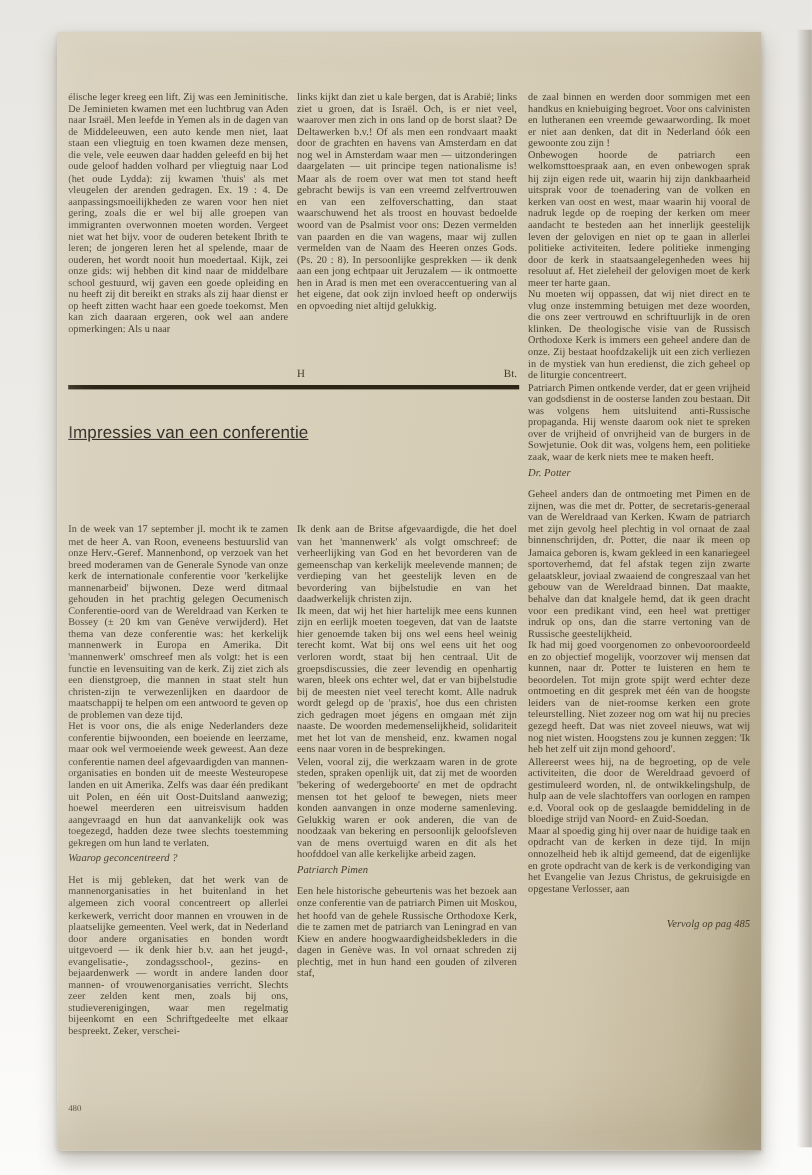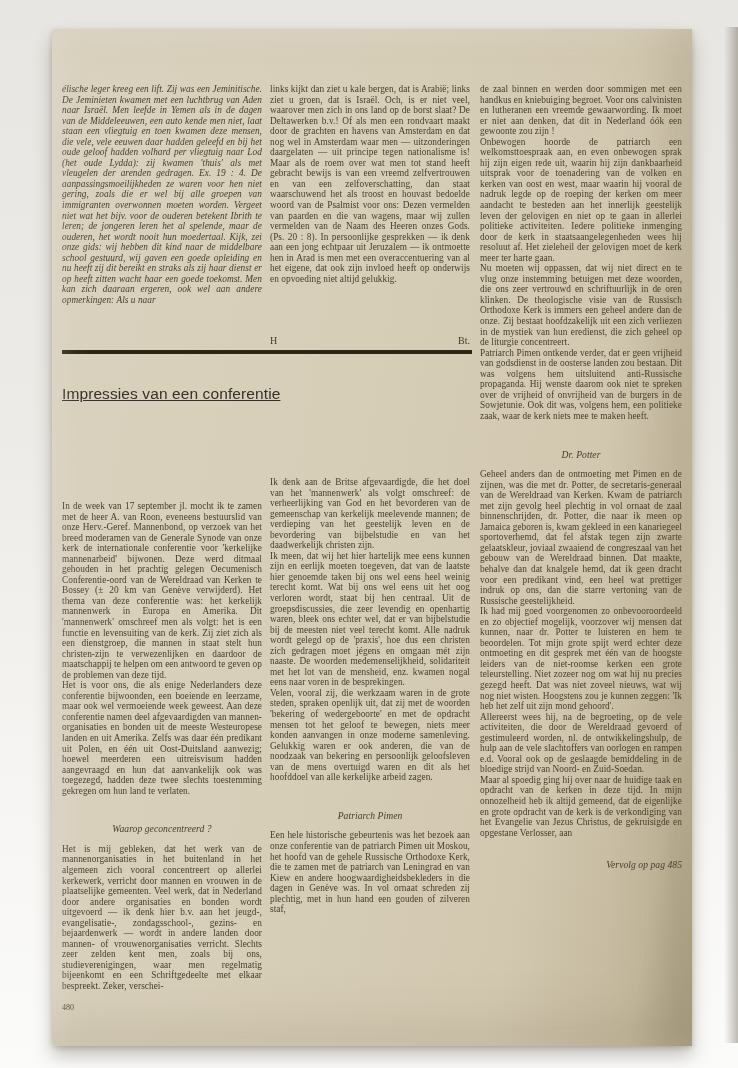--- a/index.html
+++ b/index.html
@@ -30,21 +30,21 @@
   
   .body-text, .sig-row, .page-num, .cont-note, .rp-body, .rp-sub, .rp-subhead {
     color:#453c2b;
   }
   .body-text {
     font-size:9.3px; line-height:10.55px; text-align:justify;
     letter-spacing:.05px;
   }
   .body-text p { margin:0; }
   .subhead {
-    font-style:italic; font-size:9.6px; margin:28px 0 9px 0; text-align:center;
+    font-style:italic; font-size:9.6px; margin:4px 0 9px 0; text-align:left;
   }
   .abs { position:absolute; }
   .sig-row { display:flex; justify-content:space-between; font-size:10px; }
   .end-rule { background:#2d2617; height:3.5px; }
   .kicker {
     font-family:"Liberation Sans","DejaVu Sans",sans-serif;
     font-size:15.5px; color:#36302a; letter-spacing:.1px;text-decoration:underline;
   }
   .headline {
     font-family:"Liberation Sans","DejaVu Sans",sans-serif;
@@ -53,38 +53,38 @@
   .cont-note { font-style:italic; font-size:9.6px; text-align:right; margin-top:22px; }
   .page-num { font-size:8px; font-weight:normal; color:#514836;text-align:right; }
 </style>
 </head>
 <body>
 
 <div class="scene">
 
   <div class="page-left">
 
-    <div class="abs body-text" style="left:10px; top:55px; width:200px;font-style:italic;">
+    <div class="abs body-text" style="left:10px; top:55px; width:200px;">
       <p>élische leger kreeg een lift. Zij was een Jeminitische. De Jeminieten kwamen met een luchtbrug van Aden naar Israël. Men leefde in Yemen als in de dagen van de Middeleeuwen, een auto kende men niet, laat staan een vliegtuig en toen kwamen deze mensen, die vele, vele eeuwen daar hadden geleefd en bij het oude geloof hadden volhard per vliegtuig naar Lod (het oude Lydda): zij kwamen 'thuis' als met vleugelen der arenden gedragen. Ex. 19 : 4. De aanpassingsmoeilijkheden ze waren voor hen niet gering, zoals die er wel bij alle groepen van immigranten overwonnen moeten worden. Vergeet niet wat het bijv. voor de ouderen betekent Ibrith te leren; de jongeren leren het al spelende, maar de ouderen, het wordt nooit hun moedertaal. Kijk, zei onze gids: wij hebben dit kind naar de middelbare school gestuurd, wij gaven een goede opleiding en nu heeft zij dit bereikt en straks als zij haar dienst er op heeft zitten wacht haar een goede toekomst. Men kan zich daaraan ergeren, ook wel aan andere opmerkingen: Als u naar</p>
     </div>
 
     <div class="abs body-text" style="left:218px; top:55px; width:200px;">
       <p>links kijkt dan ziet u kale bergen, dat is Arabië; links ziet u groen, dat is Israël. Och, is er niet veel, waarover men zich in ons land op de borst slaat? De Deltawerken b.v.! Of als men een rondvaart maakt door de grachten en havens van Amsterdam en dat nog wel in Amsterdam waar men — uitzonderingen daargelaten — uit principe tegen nationalisme is! Maar als de roem over wat men tot stand heeft gebracht bewijs is van een vreemd zelfvertrouwen en van een zelfoverschatting, dan staat waarschuwend het als troost en houvast bedoelde woord van de Psalmist voor ons: Dezen vermelden van paarden en die van wagens, maar wij zullen vermelden van de Naam des Heeren onzes Gods. (Ps. 20 : 8). In persoonlijke gesprekken — ik denk aan een jong echtpaar uit Jeruzalem — ik ontmoette hen in Arad is men met een overaccentuering van al het eigene, dat ook zijn invloed heeft op onderwijs en opvoeding niet altijd gelukkig.</p>
     </div>
 
     <div class="abs sig-row" style="left:218px; top:306px; width:200px;">
       <span>H</span>
       <span>Bt.</span>
     </div>
 
     <div class="abs end-rule" style="left:10px; top:321px; width:410px;"></div>
 
     <div class="abs kicker" style="left:10px; top:356px; width:410px;">Impressies van een conferentie</div>
 
-    <div class="abs body-text" style="left:10px; top:472px; width:200px;">
+    <div class="abs body-text" style="left:10px; top:448px; width:200px;">
       <p>In de week van 17 september jl. mocht ik te zamen met de heer A. van Roon, eveneens bestuurslid van onze Herv.-Geref. Mannenbond, op verzoek van het breed moderamen van de Generale Synode van onze kerk de internationale conferentie voor 'kerkelijke mannenarbeid' bijwonen. Deze werd ditmaal gehouden in het prachtig gelegen Oecumenisch Conferentie-oord van de Wereldraad van Kerken te Bossey (± 20 km van Genève verwijderd). Het thema van deze conferentie was: het kerkelijk mannenwerk in Europa en Amerika. Dit 'mannenwerk' omschreef men als volgt: het is een functie en levensuiting van de kerk. Zij ziet zich als een dienstgroep, die mannen in staat stelt hun christen-zijn te verwezenlijken en daardoor de maatschappij te helpen om een antwoord te geven op de problemen van deze tijd.</p>
       <p>Het is voor ons, die als enige Nederlanders deze conferentie bijwoonden, een boeiende en leerzame, maar ook wel vermoeiende week geweest. Aan deze conferentie namen deel afgevaardigden van mannen-organisaties en bonden uit de meeste Westeuropese landen en uit Amerika. Zelfs was daar één predikant uit Polen, en één uit Oost-Duitsland aanwezig; hoewel meerderen een uitreisvisum hadden aangevraagd en hun dat aanvankelijk ook was toegezegd, hadden deze twee slechts toestemming gekregen om hun land te verlaten.</p>
       <div class="subhead">Waarop geconcentreerd ?</div>
       <p>Het is mij gebleken, dat het werk van de mannenorganisaties in het buitenland in het algemeen zich vooral concentreert op allerlei kerkewerk, verricht door mannen en vrouwen in de plaatselijke gemeenten. Veel werk, dat in Nederland door andere organisaties en bonden wordt uitgevoerd — ik denk hier b.v. aan het jeugd-, evangelisatie-, zondagsschool-, gezins- en bejaardenwerk — wordt in andere landen door mannen- of vrouwenorganisaties verricht. Slechts zeer zelden kent men, zoals bij ons, studieverenigingen, waar men regelmatig bijeenkomt en een Schriftgedeelte met elkaar bespreekt. Zeker, verschei-</p>
     </div>
 
     <div class="abs body-text" style="left:218px; top:448px; width:200px;">
       <p>Ik denk aan de Britse afgevaardigde, die het doel van het 'mannenwerk' als volgt omschreef: de verheerlijking van God en het bevorderen van de gemeenschap van kerkelijk meelevende mannen; de verdieping van het geestelijk leven en de bevordering van bijbelstudie en van het daadwerkelijk christen zijn.</p>
       <p>Ik meen, dat wij het hier hartelijk mee eens kunnen zijn en eerlijk moeten toegeven, dat van de laatste hier genoemde taken bij ons wel eens heel weinig terecht komt. Wat bij ons wel eens uit het oog verloren wordt, staat bij hen centraal. Uit de groepsdiscussies, die zeer levendig en openhartig waren, bleek ons echter wel, dat er van bijbelstudie bij de meesten niet veel terecht komt. Alle nadruk wordt gelegd op de 'praxis', hoe dus een christen zich gedragen moet jégens en omgaan mét zijn naaste. De woorden medemenselijkheid, solidariteit met het lot van de mensheid, enz. kwamen nogal eens naar voren in de besprekingen.</p>
       <p>Velen, vooral zij, die werkzaam waren in de grote steden, spraken openlijk uit, dat zij met de woorden 'bekering of wedergeboorte' en met de opdracht mensen tot het geloof te bewegen, niets meer konden aanvangen in onze moderne samenleving. Gelukkig waren er ook anderen, die van de noodzaak van bekering en persoonlijk geloofsleven van de mens overtuigd waren en dit als het hoofddoel van alle kerkelijke arbeid zagen.</p>

